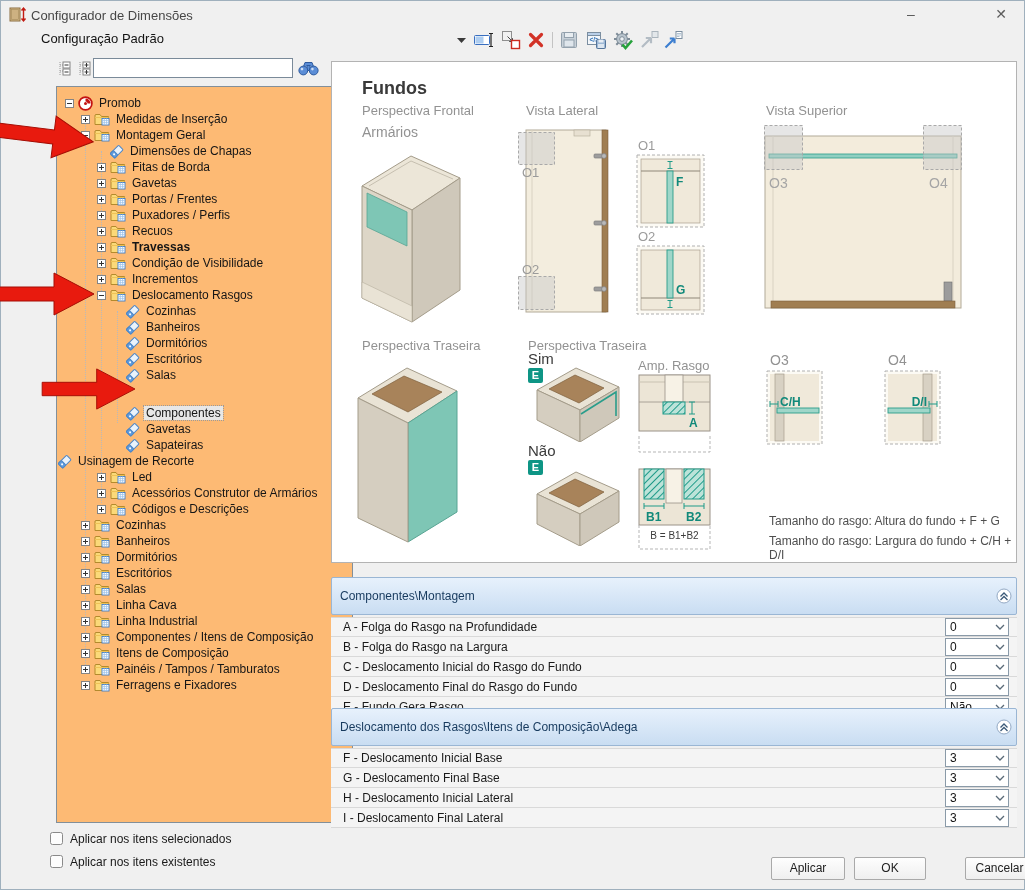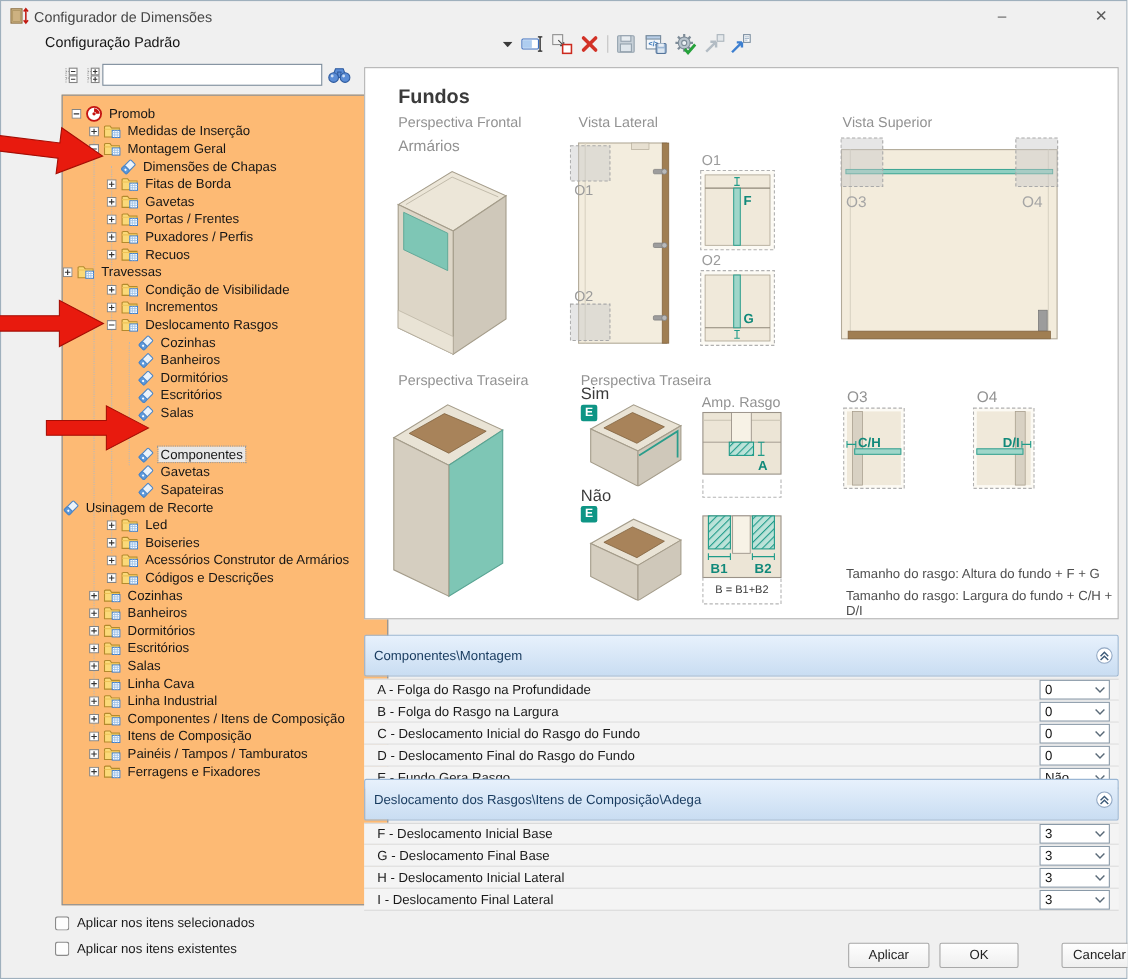--- a/index.html
+++ b/index.html
@@ -18,21 +18,21 @@
   
   .treepanel{position:absolute;left:55px;top:85px;width:297px;height:737px;background:#fdba74;border:1px solid #828f9a;box-sizing:border-box;overflow:hidden}
   .tree-inner{position:absolute;inset:0;padding-top:8px}
   .trow{display:flex;align-items:center;height:16px;font-size:12px;color:#161616;white-space:nowrap;position:relative}
   .trow .tg{width:9px;height:9px;margin-right:4px;flex:none}
   .trow .tic{margin-right:4px;flex:none;display:flex}
   .trow .lbl{padding:0 2px;line-height:14px}
   .trow.sel .lbl{background:#e7e7e7;outline:1px dotted #9b9b9b}
   .guide{position:absolute;width:0;border-left:1px dotted #b9b9b9}
   
-  .cbrow{position:absolute;left:49px;display:flex;align-items:center;gap:7px;font-size:12px;color:#1a1a1a}
+  .cbrow{position:absolute;left:49px;display:flex;align-items:flex-start;gap:7px;font-size:12px;color:#1a1a1a}
   
   .panel{position:absolute;left:330px;top:60px;width:686px;height:502px;background:#fff;border:1px solid #b3b3b3;box-sizing:border-box}
   .panel > *{position:absolute}
   .dtitle{font-size:18px;font-weight:bold;color:#3a3a3a}
   .dlabel{font-size:13px;color:#929292}
   .dlabel2{font-size:14px;color:#929292}
   .dsim{font-size:15px;color:#3a3a3a}
   .ebadge{width:15px;height:15px;background:#0e9585;color:#fff;font-size:11px;font-weight:bold;text-align:center;line-height:15px;border-radius:2px;z-index:3}
   .note{font-size:12px;color:#4f4f4f}
   .glabel{font-size:13px;fill:#9b9b9b}
@@ -278,21 +278,21 @@
           <span class="tic">
             <svg width="16" height="14" viewBox="0 0 16 14">
               <path d="M1 3 L1 12.5 L14.5 12.5 L14.5 4.5 L7.5 4.5 L6 2.5 L2 2.5 Z" fill="#fbd978" stroke="#b38a2d"></path>
               <path d="M1 5.5 H14.5" stroke="#eec256" fill="none"></path>
               <rect x="8" y="6.5" width="7" height="6.5" fill="#fff" stroke="#3f7ecb" stroke-width=".9"></rect>
               <path d="M8 8.6 H15 M8 10.7 H15 M10.3 6.5 V13 M12.6 6.5 V13" stroke="#9cc1e8" fill="none" stroke-width=".8"></path>
             </svg>
           </span>
           <span class="lbl">Recuos</span>
         </div>
-        <div class="trow" style="">
+        <div class="trow" style="padding-left: 40px; font-weight: bold;">
           <svg class="tg" viewBox="0 0 9 9">
             <rect x=".5" y=".5" width="8" height="8" fill="#fff" stroke="#848484"></rect>
             <path d="M2 4.5 H7 M4.5 2 V7" stroke="#333" fill="none"></path>
           </svg>
           <span class="tic">
             <svg width="16" height="14" viewBox="0 0 16 14">
               <path d="M1 3 L1 12.5 L14.5 12.5 L14.5 4.5 L7.5 4.5 L6 2.5 L2 2.5 Z" fill="#fbd978" stroke="#b38a2d"></path>
               <path d="M1 5.5 H14.5" stroke="#eec256" fill="none"></path>
               <rect x="8" y="6.5" width="7" height="6.5" fill="#fff" stroke="#3f7ecb" stroke-width=".9"></rect>
               <path d="M8 8.6 H15 M8 10.7 H15 M10.3 6.5 V13 M12.6 6.5 V13" stroke="#9cc1e8" fill="none" stroke-width=".8"></path>
@@ -460,35 +460,20 @@
           </svg>
           <span class="tic">
             <svg width="16" height="14" viewBox="0 0 16 14">
               <path d="M1 3 L1 12.5 L14.5 12.5 L14.5 4.5 L7.5 4.5 L6 2.5 L2 2.5 Z" fill="#fbd978" stroke="#b38a2d"></path>
               <path d="M1 5.5 H14.5" stroke="#eec256" fill="none"></path>
               <rect x="8" y="6.5" width="7" height="6.5" fill="#fff" stroke="#3f7ecb" stroke-width=".9"></rect>
               <path d="M8 8.6 H15 M8 10.7 H15 M10.3 6.5 V13 M12.6 6.5 V13" stroke="#9cc1e8" fill="none" stroke-width=".8"></path>
             </svg>
           </span>
           <span class="lbl">Led</span>
-        </div>
-        <div class="trow" style="padding-left: 40px;">
-          <svg class="tg" viewBox="0 0 9 9">
-            <rect x=".5" y=".5" width="8" height="8" fill="#fff" stroke="#848484"></rect>
-            <path d="M2 4.5 H7 M4.5 2 V7" stroke="#333" fill="none"></path>
-          </svg>
-          <span class="tic">
-            <svg width="16" height="14" viewBox="0 0 16 14">
-              <path d="M1 3 L1 12.5 L14.5 12.5 L14.5 4.5 L7.5 4.5 L6 2.5 L2 2.5 Z" fill="#fbd978" stroke="#b38a2d"></path>
-              <path d="M1 5.5 H14.5" stroke="#eec256" fill="none"></path>
-              <rect x="8" y="6.5" width="7" height="6.5" fill="#fff" stroke="#3f7ecb" stroke-width=".9"></rect>
-              <path d="M8 8.6 H15 M8 10.7 H15 M10.3 6.5 V13 M12.6 6.5 V13" stroke="#9cc1e8" fill="none" stroke-width=".8"></path>
-            </svg>
-          </span>
-          <span class="lbl">Boiseries</span>
         </div>
         <div class="trow" style="padding-left: 40px;">
           <svg class="tg" viewBox="0 0 9 9">
             <rect x=".5" y=".5" width="8" height="8" fill="#fff" stroke="#848484"></rect>
             <path d="M2 4.5 H7 M4.5 2 V7" stroke="#333" fill="none"></path>
           </svg>
           <span class="tic">
             <svg width="16" height="14" viewBox="0 0 16 14">
               <path d="M1 3 L1 12.5 L14.5 12.5 L14.5 4.5 L7.5 4.5 L6 2.5 L2 2.5 Z" fill="#fbd978" stroke="#b38a2d"></path>
               <path d="M1 5.5 H14.5" stroke="#eec256" fill="none"></path>

